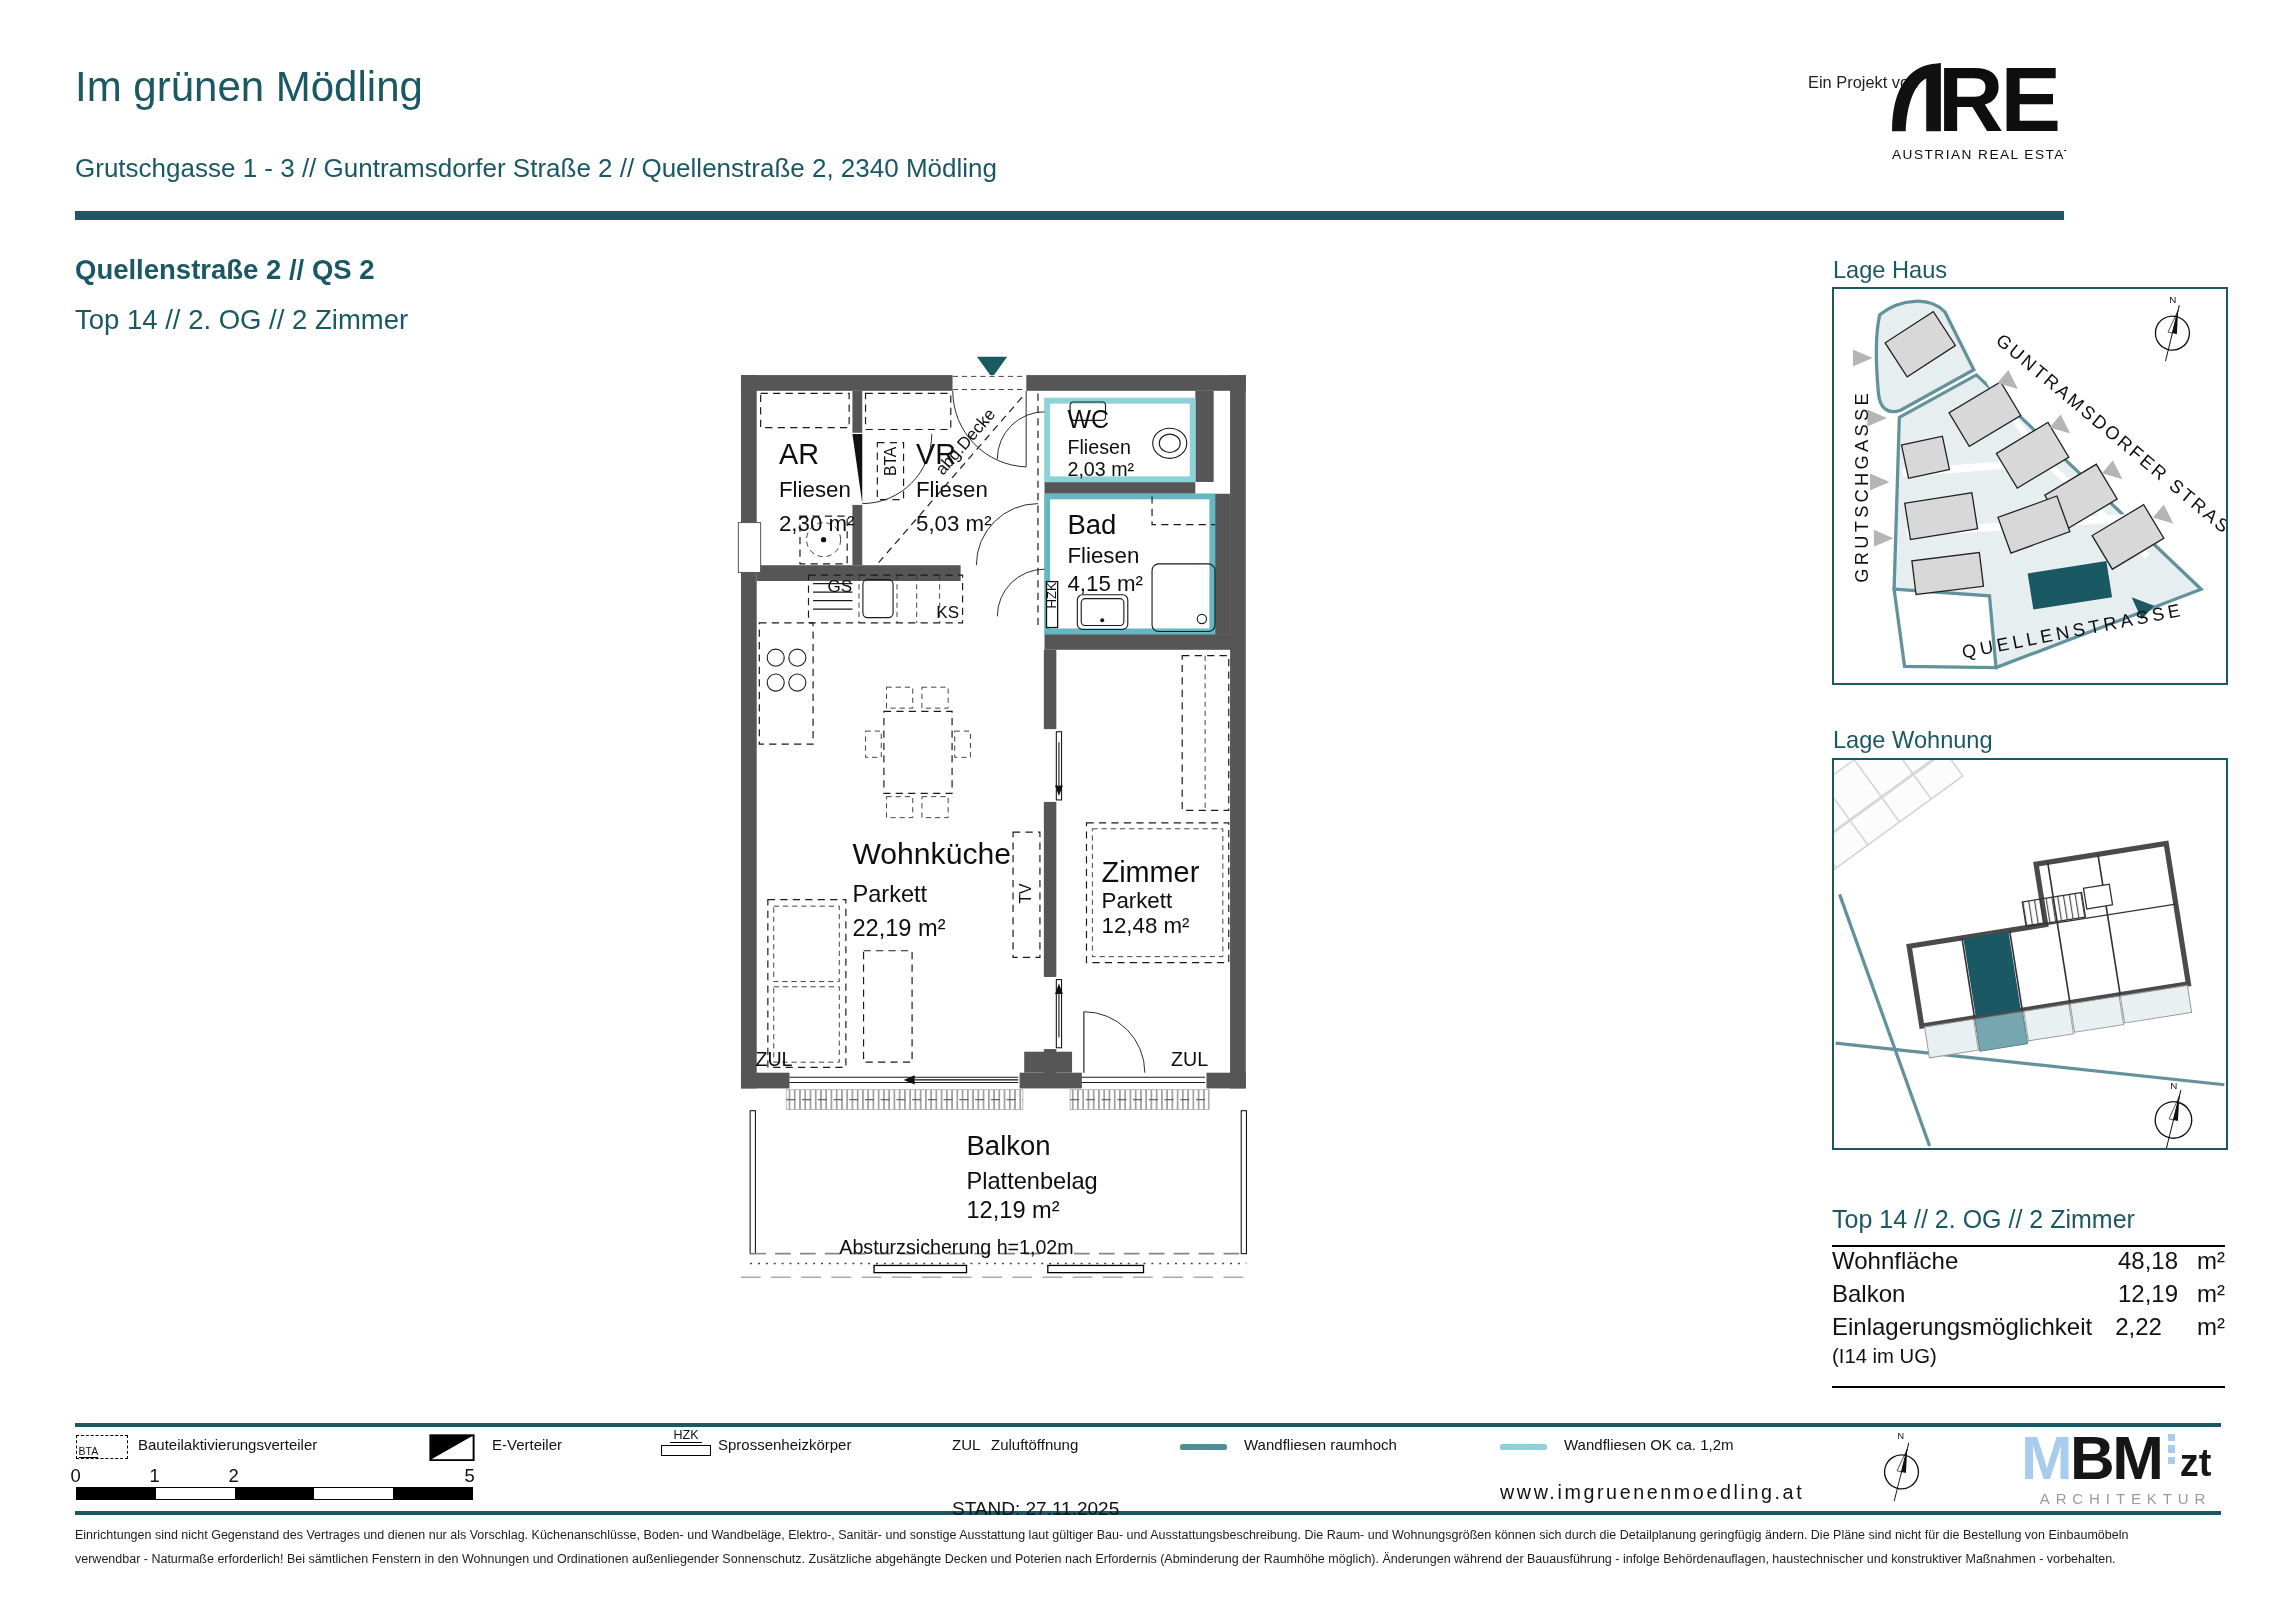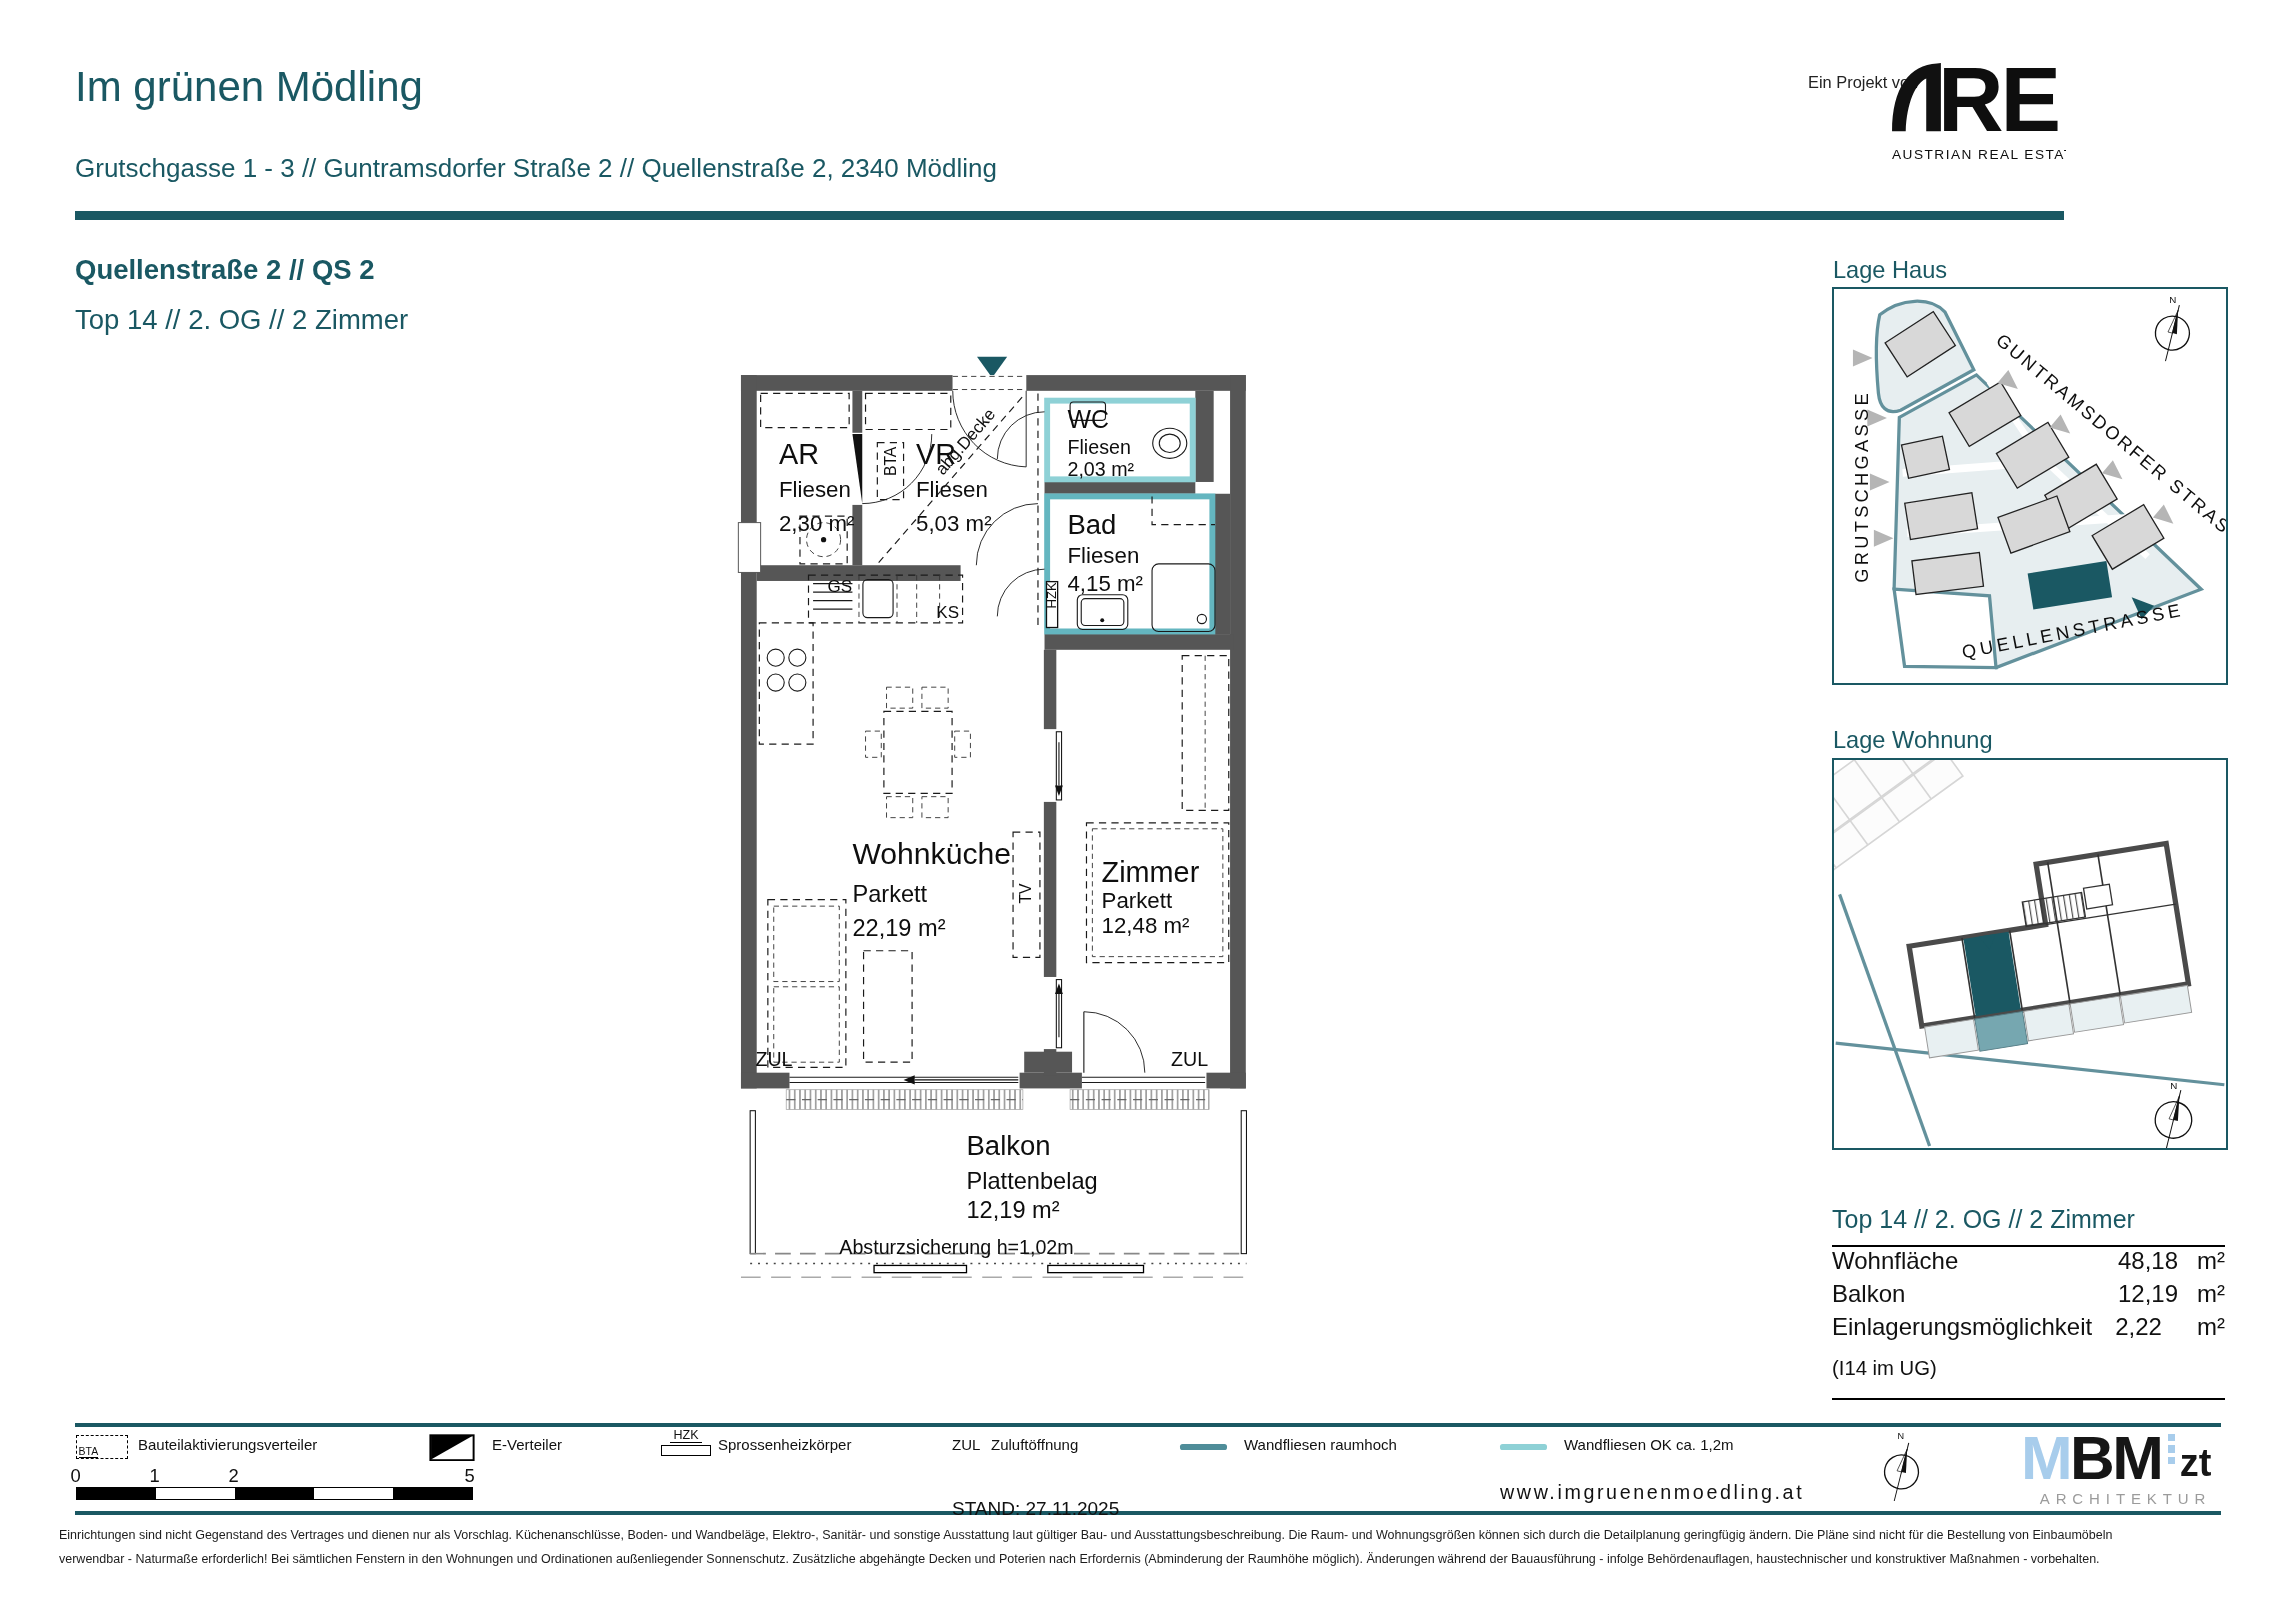--- a/index.html
+++ b/index.html
@@ -324,21 +324,21 @@
   <div style="display:flex;font-size:24px;margin-top:5.2px">
     <div style="flex:1">Balkon</div>
     <div style="width:79px;text-align:right">12,19</div>
     <div style="width:47px;text-align:right">m²</div>
   </div>
   <div style="display:flex;font-size:24px;margin-top:5.2px">
     <div style="flex:1">Einlagerungsmöglichkeit</div>
     <div style="width:79px;text-align:center">2,22</div>
     <div style="width:47px;text-align:right">m²</div>
   </div>
-  <div style="font-size:20.3px;margin-top:16px">(I14 im UG)</div>
+  <div style="font-size:20.3px;margin-top:4px">(I14 im UG)</div>
   <div style="height:2px;background:#000;margin-top:18.4px"></div>
 </div>
 
 <div class="abs" style="left:75px;top:1423px;width:2146px;height:84px;border-top:4.6px solid #1a5863;border-bottom:4.6px solid #1a5863">
 
   <div class="abs" style="left:1.3px;top:7.9px;width:50px;height:22px;border:1.3px dashed #000">
     <span style="position:absolute;left:1.3px;bottom:0;font-size:10.5px;border-bottom:1.3px solid #000;background:#fff">BTA</span>
   </div>
   <div class="legrow" style="left:63px;top:9.2px">Bauteilaktivierungsverteiler</div>
 
@@ -396,17 +396,17 @@
         <span style="width:7.2px;height:7.2px;background:#a8cdec"></span>
         <span style="width:7.2px;height:7.2px;background:#a8cdec"></span>
         <span style="width:7.2px;height:7.2px;background:#a8cdec"></span>
       </span>
       <span style="font-size:38px;font-weight:bold;color:#161616;margin-top:17px">zt</span>
     </div>
     <div style="font-size:15px;letter-spacing:5.9px;color:#9b9b9b;text-align:right;margin-top:1.3px">ARCHITEKTUR</div>
   </div>
 </div>
 
-<div class="abs" style="left:59px;top:1523px;width:2164px">
+<div class="abs" style="left:75px;top:1523px;width:2164px">
   <div class="footer-line">Einrichtungen sind nicht Gegenstand des Vertrages und dienen nur als Vorschlag. Küchenanschlüsse, Boden- und Wandbeläge, Elektro-, Sanitär- und sonstige Ausstattung laut gültiger Bau- und Ausstattungsbeschreibung. Die Raum- und Wohnungsgrößen können sich durch die Detailplanung geringfügig ändern. Die Pläne sind nicht für die Bestellung von Einbaumöbeln</div>
   <div class="footer-line">verwendbar - Naturmaße erforderlich! Bei sämtlichen Fenstern in den Wohnungen und Ordinationen außenliegender Sonnenschutz. Zusätzliche abgehängte Decken und Poterien nach Erfordernis (Abminderung der Raumhöhe möglich). Änderungen während der Bauausführung - infolge Behördenauflagen, haustechnischer und konstruktiver Maßnahmen - vorbehalten.</div>
 </div>
 
 
 </body></html>

